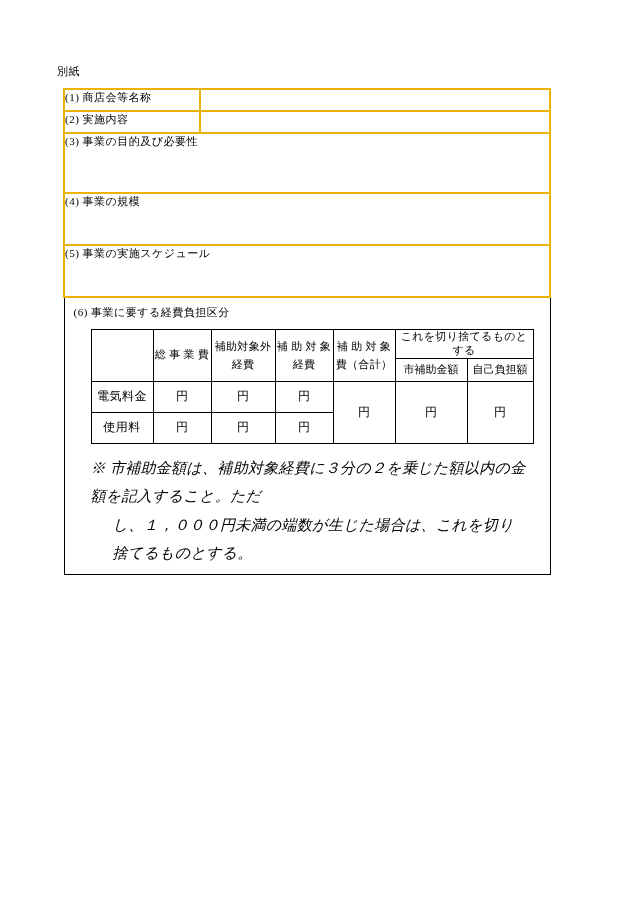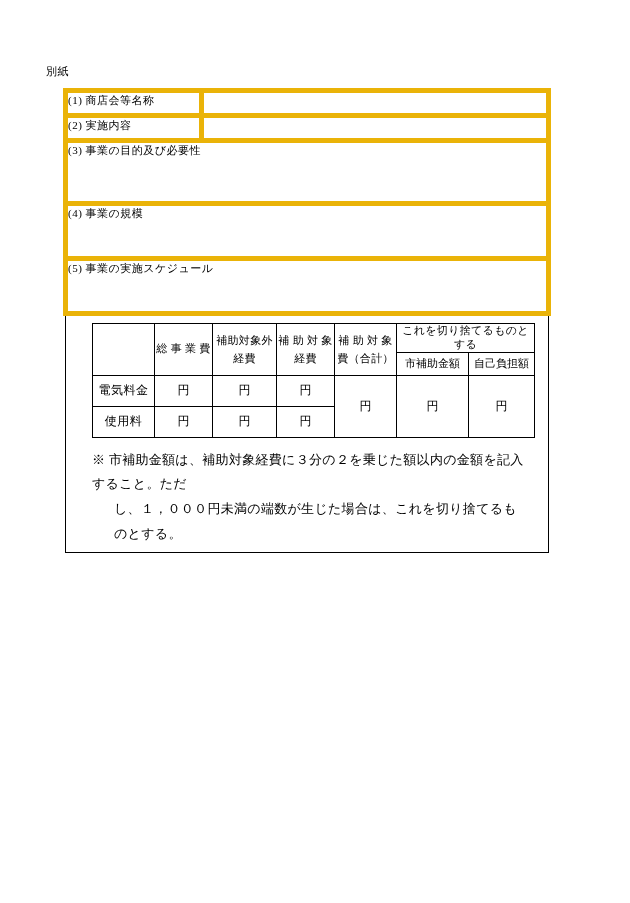--- a/index.html
+++ b/index.html
@@ -17,35 +17,35 @@
   }
   .page {
     position: absolute;
     left: 0;
     top: 0;
     width: 630px;
     height: 903px;
   }
   .sheet-label {
     position: absolute;
-    left: 46px;
+    left: 57px;
     top: 64px;
     font-size: 11px;
     letter-spacing: 0.5px;
   }
   .main-table {
     position: absolute;
     left: 63px;
     top: 88px;
     width: 488px;
     border-collapse: collapse;
     table-layout: fixed;
   }
   .main-table td {
-    border: 5px solid #eab308;
+    border: 2px solid #eab308;
     padding: 0;
     vertical-align: top;
     font-size: 11px;
   }
   .cell-label {
     padding: 8px 6px 8px 9px;
     white-space: nowrap;
     letter-spacing: 0.5px;
   }
   .row-short td { height: 20px; }
@@ -110,23 +110,24 @@
   .col-name { width: 62px; }
   .col-total { width: 58px; }
   .col-out { width: 64px; }
   .col-in { width: 58px; }
   .col-sum { width: 62px; }
   .col-city { width: 72px; }
   .col-self { width: 66px; }
   .note {
     margin: 10px 0 0 0;
     padding: 0 12px 0 17px;
-    font-size: 13px;
+    font-size: 15px;
     line-height: 1.9;
     letter-spacing: 0.3px;
+    font-style: italic;
   }
   .note-indent {
     display: block;
     padding-left: 22px;
   }
   .two-line-head {
     line-height: 1.7;
     text-align: center;
   }
 </style>
@@ -171,20 +172,24 @@
       </tr>
       <tr class="row-block2">
         <td class="wide-label" colspan="2">
           <span>(5)</span>
           <span>事業の実施スケジュール</span>
         </td>
       </tr>
       <tr class="sec6">
         <td colspan="2">
           <div class="sec6-inner-wrap">
+            <div class="sec6-title">
+              <span>(6)</span>
+              <span>事業に要する経費負担区分</span>
+            </div>
 
             <table class="cost-table">
               <colgroup>
                 <col class="col-name">
                 <col class="col-total">
                 <col class="col-out">
                 <col class="col-in">
                 <col class="col-sum">
                 <col class="col-city">
                 <col class="col-self">

